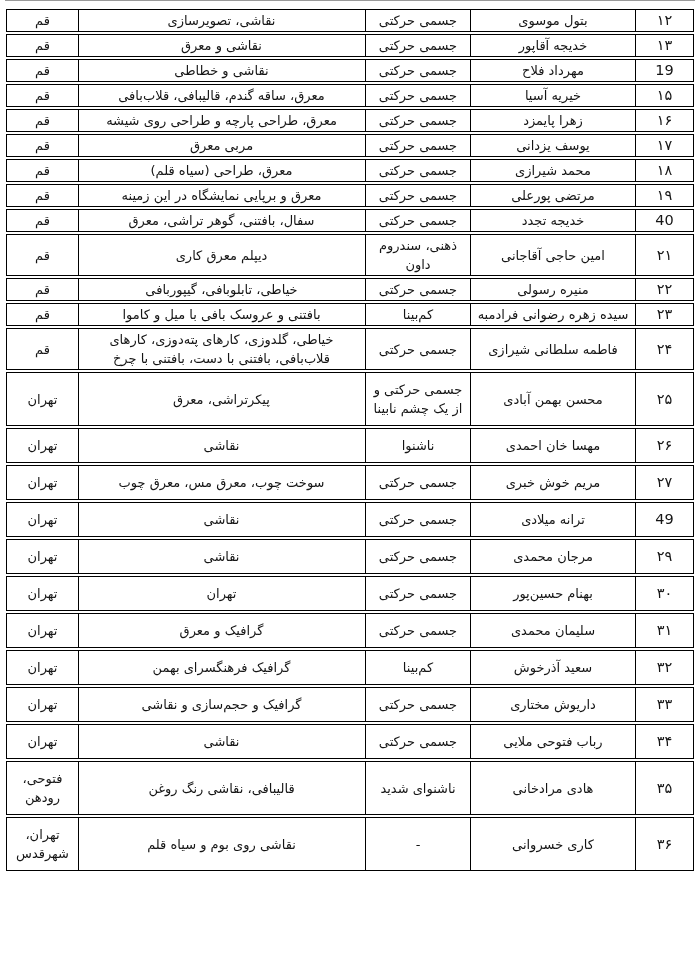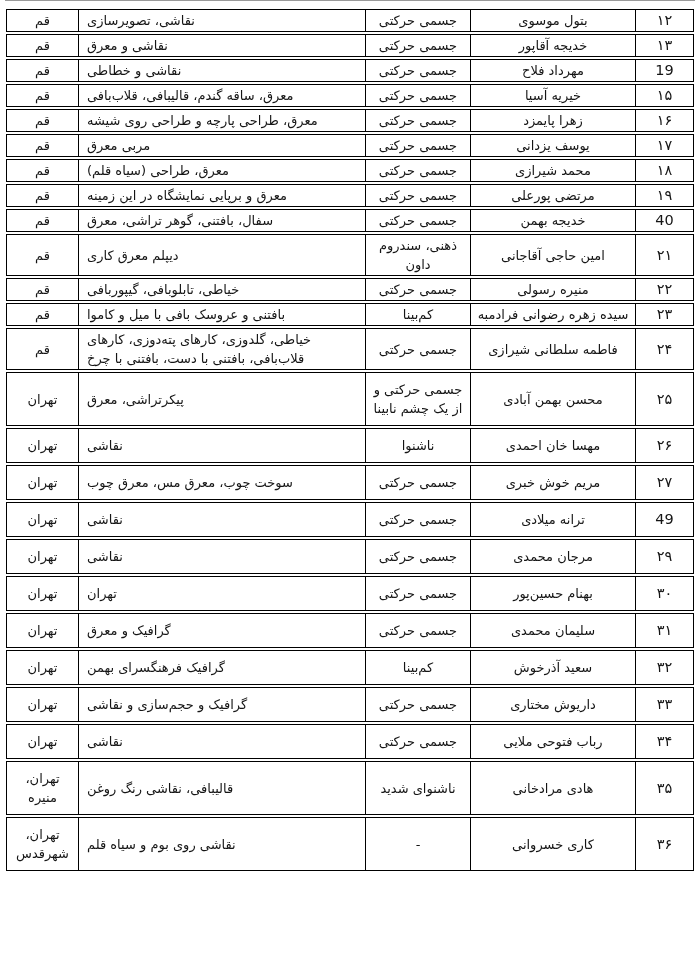--- a/index.html
+++ b/index.html
@@ -39,21 +39,21 @@
     font-size:13px;
     line-height:19px;
     text-align:center;
     vertical-align:middle;
     word-wrap:break-word;
     background:#fff;
   }
   td:first-child { border-right:1.5px solid #000; }
   td.c-no { font-size:14.5px;margin-top:20px; }
   td.c-skills {
-    text-align:left;
+    text-align:center;
     padding-right:9px;
     padding-left:8px;
   }
   tr.tall td { padding-top:7px; padding-bottom:7px; }
 </style>
 </head>
 <body>
 
 <div class="page">
   <div class="top-rule"></div>
@@ -117,21 +117,21 @@
         </tr>
         <tr>
           <td class="c-no">۱۹</td>
           <td class="c-name">مرتضی پورعلی</td>
           <td class="c-disability">جسمی حرکتی</td>
           <td class="c-skills">معرق و برپایی نمایشگاه در این زمینه</td>
           <td class="c-city">قم</td>
         </tr>
         <tr>
           <td class="c-no">40</td>
-          <td class="c-name">خدیجه بهمن</td>
+          <td class="c-name">خدیجه تجدد</td>
           <td class="c-disability">جسمی حرکتی</td>
           <td class="c-skills">سفال، بافتنی، گوهر تراشی، معرق</td>
           <td class="c-city">قم</td>
         </tr>
         <tr>
           <td class="c-no">۲۱</td>
           <td class="c-name">امین حاجی آقاجانی</td>
           <td class="c-disability">ذهنی، سندروم داون</td>
           <td class="c-skills">دیپلم معرق کاری</td>
           <td class="c-city">قم</td>
@@ -225,21 +225,21 @@
           <td class="c-name">رباب فتوحی ملایی</td>
           <td class="c-disability">جسمی حرکتی</td>
           <td class="c-skills">نقاشی</td>
           <td class="c-city">تهران</td>
         </tr>
         <tr class="tall">
           <td class="c-no">۳۵</td>
           <td class="c-name">هادی مرادخانی</td>
           <td class="c-disability">ناشنوای شدید</td>
           <td class="c-skills">قالیبافی، نقاشی رنگ روغن</td>
-          <td class="c-city">تهران، منیره</td>
+          <td class="c-city">فتوحی، رودهن</td>
         </tr>
         <tr class="tall">
           <td class="c-no">۳۶</td>
           <td class="c-name">کاری خسروانی</td>
           <td class="c-disability">-</td>
           <td class="c-skills">نقاشی روی بوم و سیاه قلم</td>
           <td class="c-city">تهران، شهرقدس</td>
         </tr>
       </tbody>
   </table>

